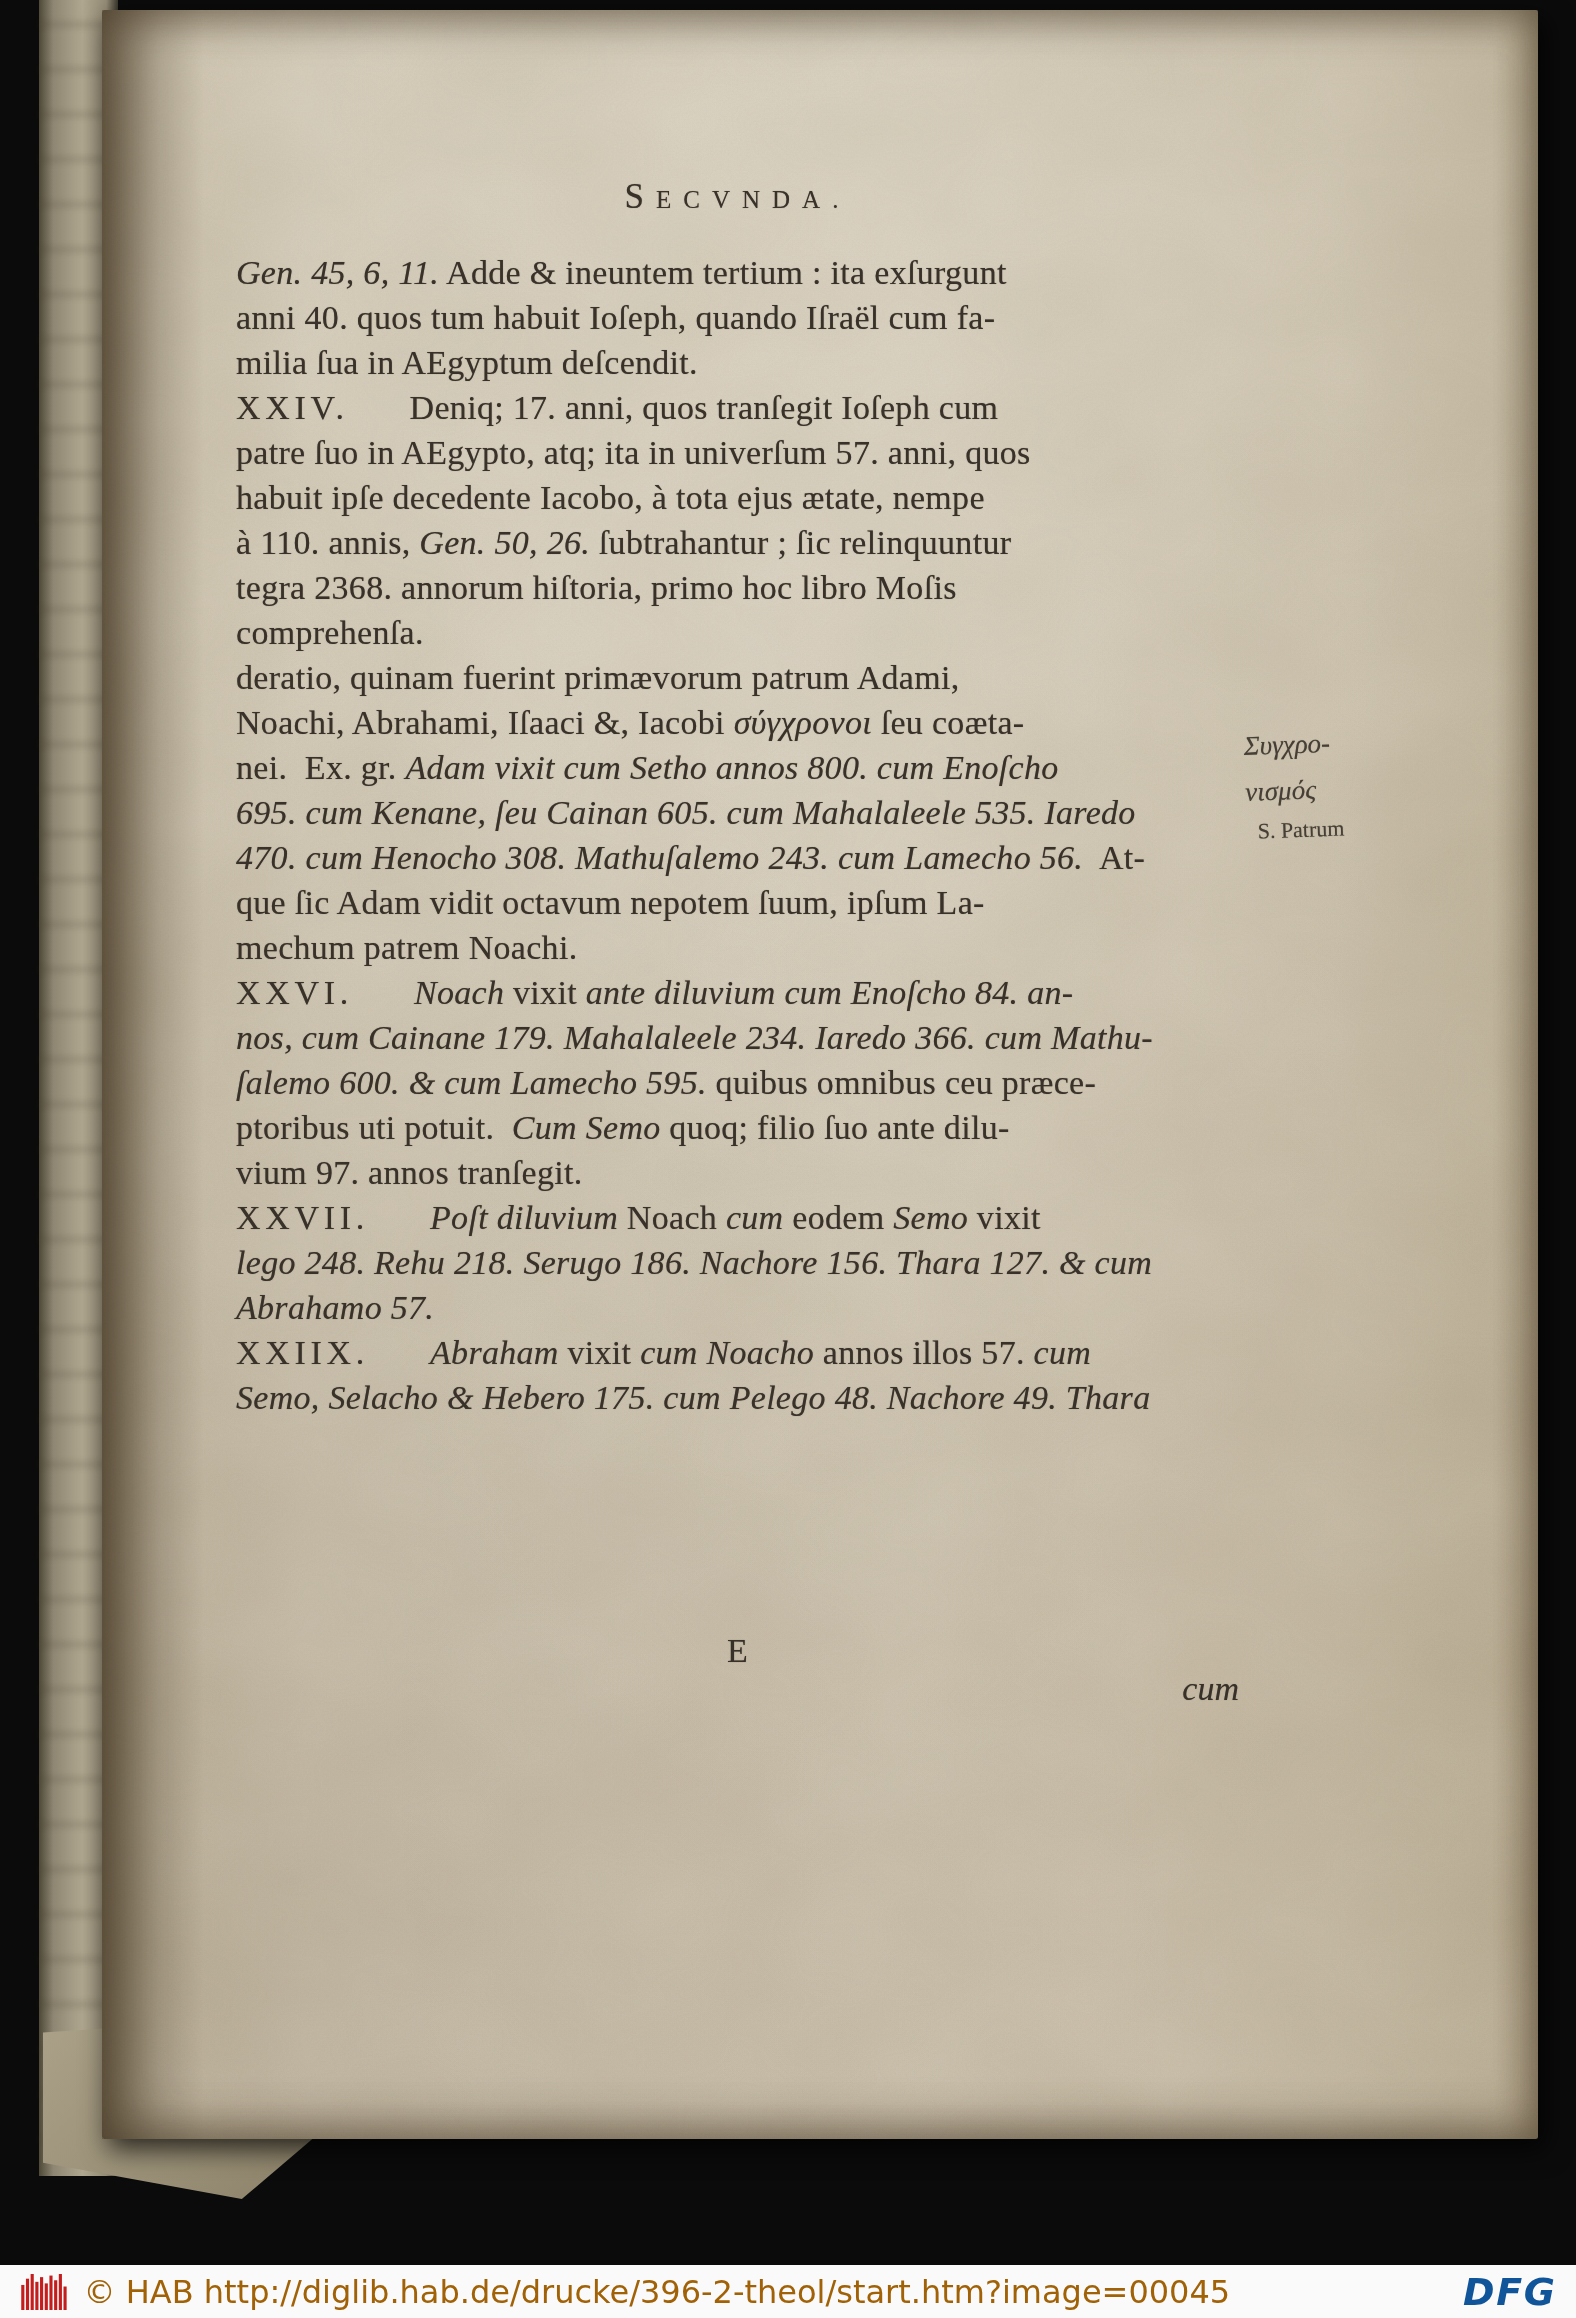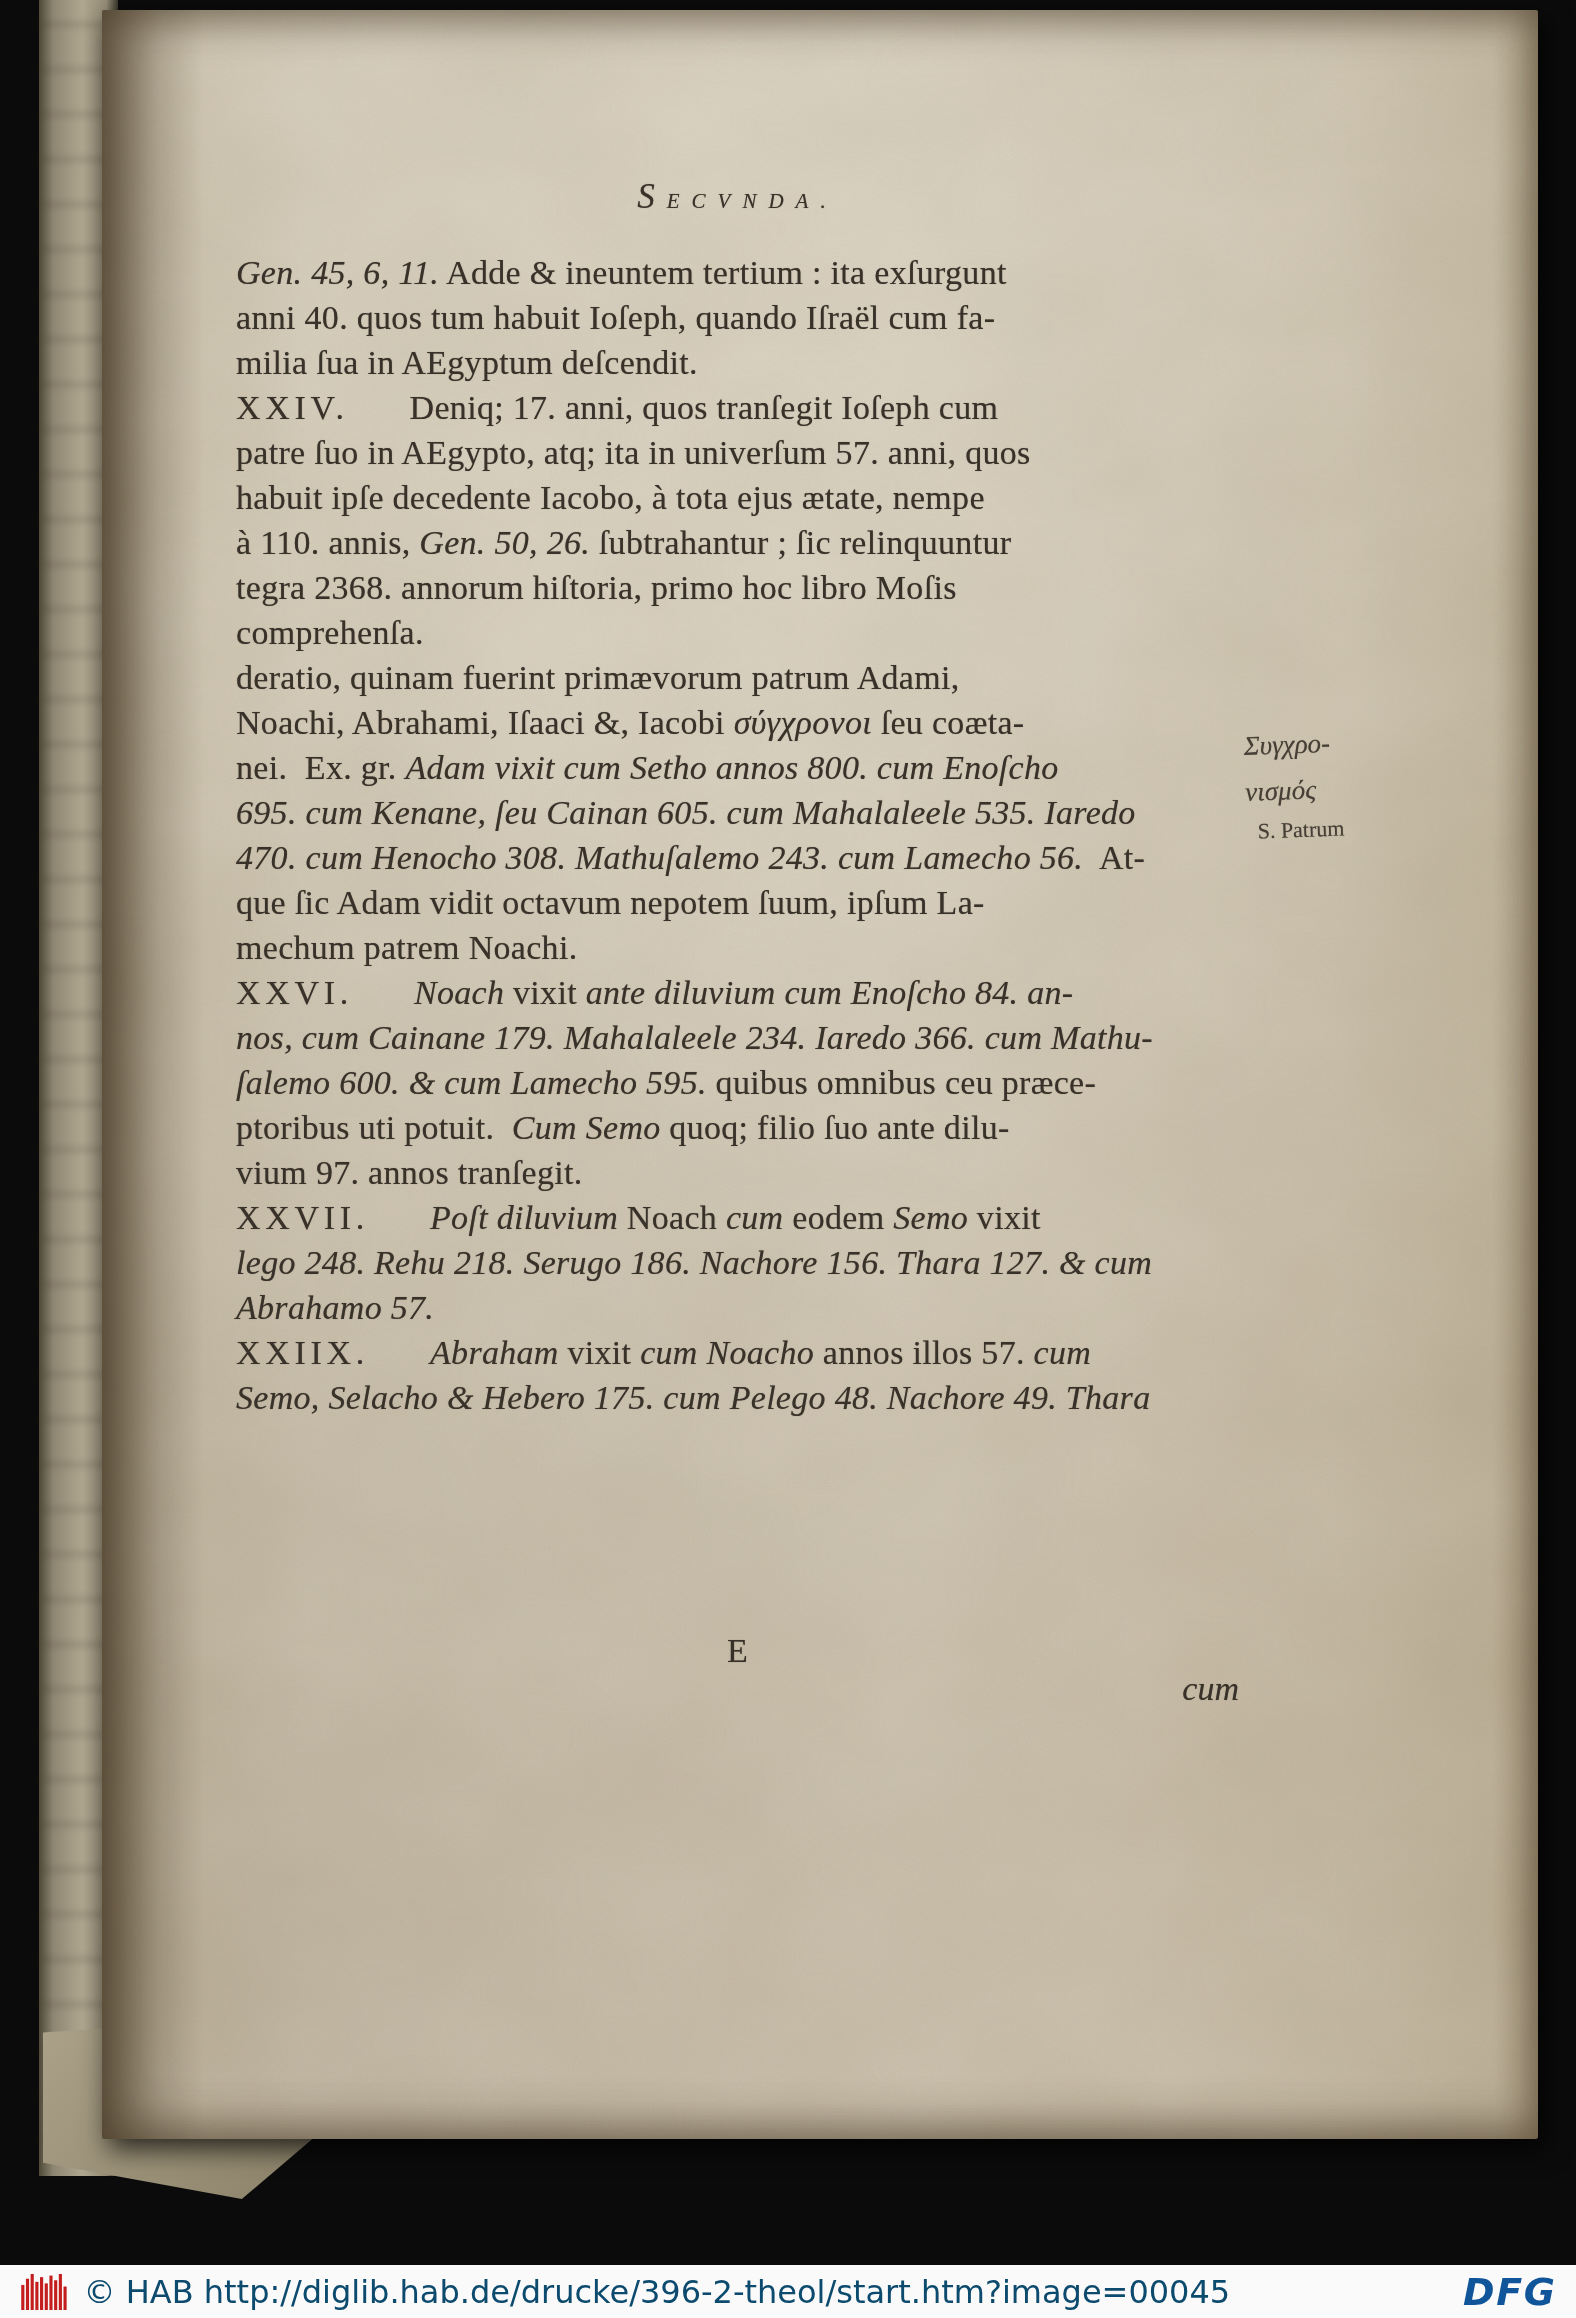--- a/index.html
+++ b/index.html
@@ -48,23 +48,22 @@
   .paper::before { 
     content:""; position:absolute; left:0; top:0; bottom:0; width:102px;
     background:linear-gradient(90deg, rgba(58,46,28,.40), rgba(58,46,28,0));
     pointer-events:none;
   }
 
   .texture { position:absolute; inset:0; pointer-events:none; mix-blend-mode:multiply; }
 
   .page-header {
     position:absolute; left:134px; top:167px; width:1003px; text-align:center;
-    font-size:21px; letter-spacing:12px; color:var(--ink,#3a332b);
+    font-size:25px; letter-spacing:12px; color:var(--ink,#3a332b);
     text-shadow:0 0 0.9px rgba(58,49,38,.55);
-    font-style:italic;
   }
   .page-header::first-letter { font-size:35px; }
 
   .textblock { position:absolute; left:134px; top:240px; width:1003px; }
   .line {
     white-space:pre; height:45px; line-height:45px; font-size:34px;
     color:var(--ink,#3a332b); letter-spacing:0.3px;
     text-shadow:0 0 0.9px rgba(58,49,38,.55);
   }
   .seg-r { font-style:normal; }
@@ -89,21 +88,21 @@
     text-shadow:0 0 0.9px rgba(58,49,38,.55);
   }
 
   .footer {
     position:absolute; left:0; bottom:0; width:1577px; height:54px; z-index:5;
     background:var(--footer-bg,#fafafa);
     display:flex; align-items:center; gap:14px; padding:0 20.5px;
     font-family:"DejaVu Sans","Liberation Sans",sans-serif;
   }
   .hab-logo { flex:none; color:var(--hab-red,#c41d1d); display:block; }
-  .copyright { font-size:32px; color:#0c4a6e; white-space:nowrap; }
+  .copyright { font-size:32px; color:#a16207; white-space:nowrap; }
   .dfg {
     margin-left:auto; color:var(--dfg-blue,#10559a);
     font-weight:bold; font-style:italic; font-size:38px; letter-spacing:1.6px;
   }
 </style>
 </head>
 <body>
 
 <div class="stage">
 

